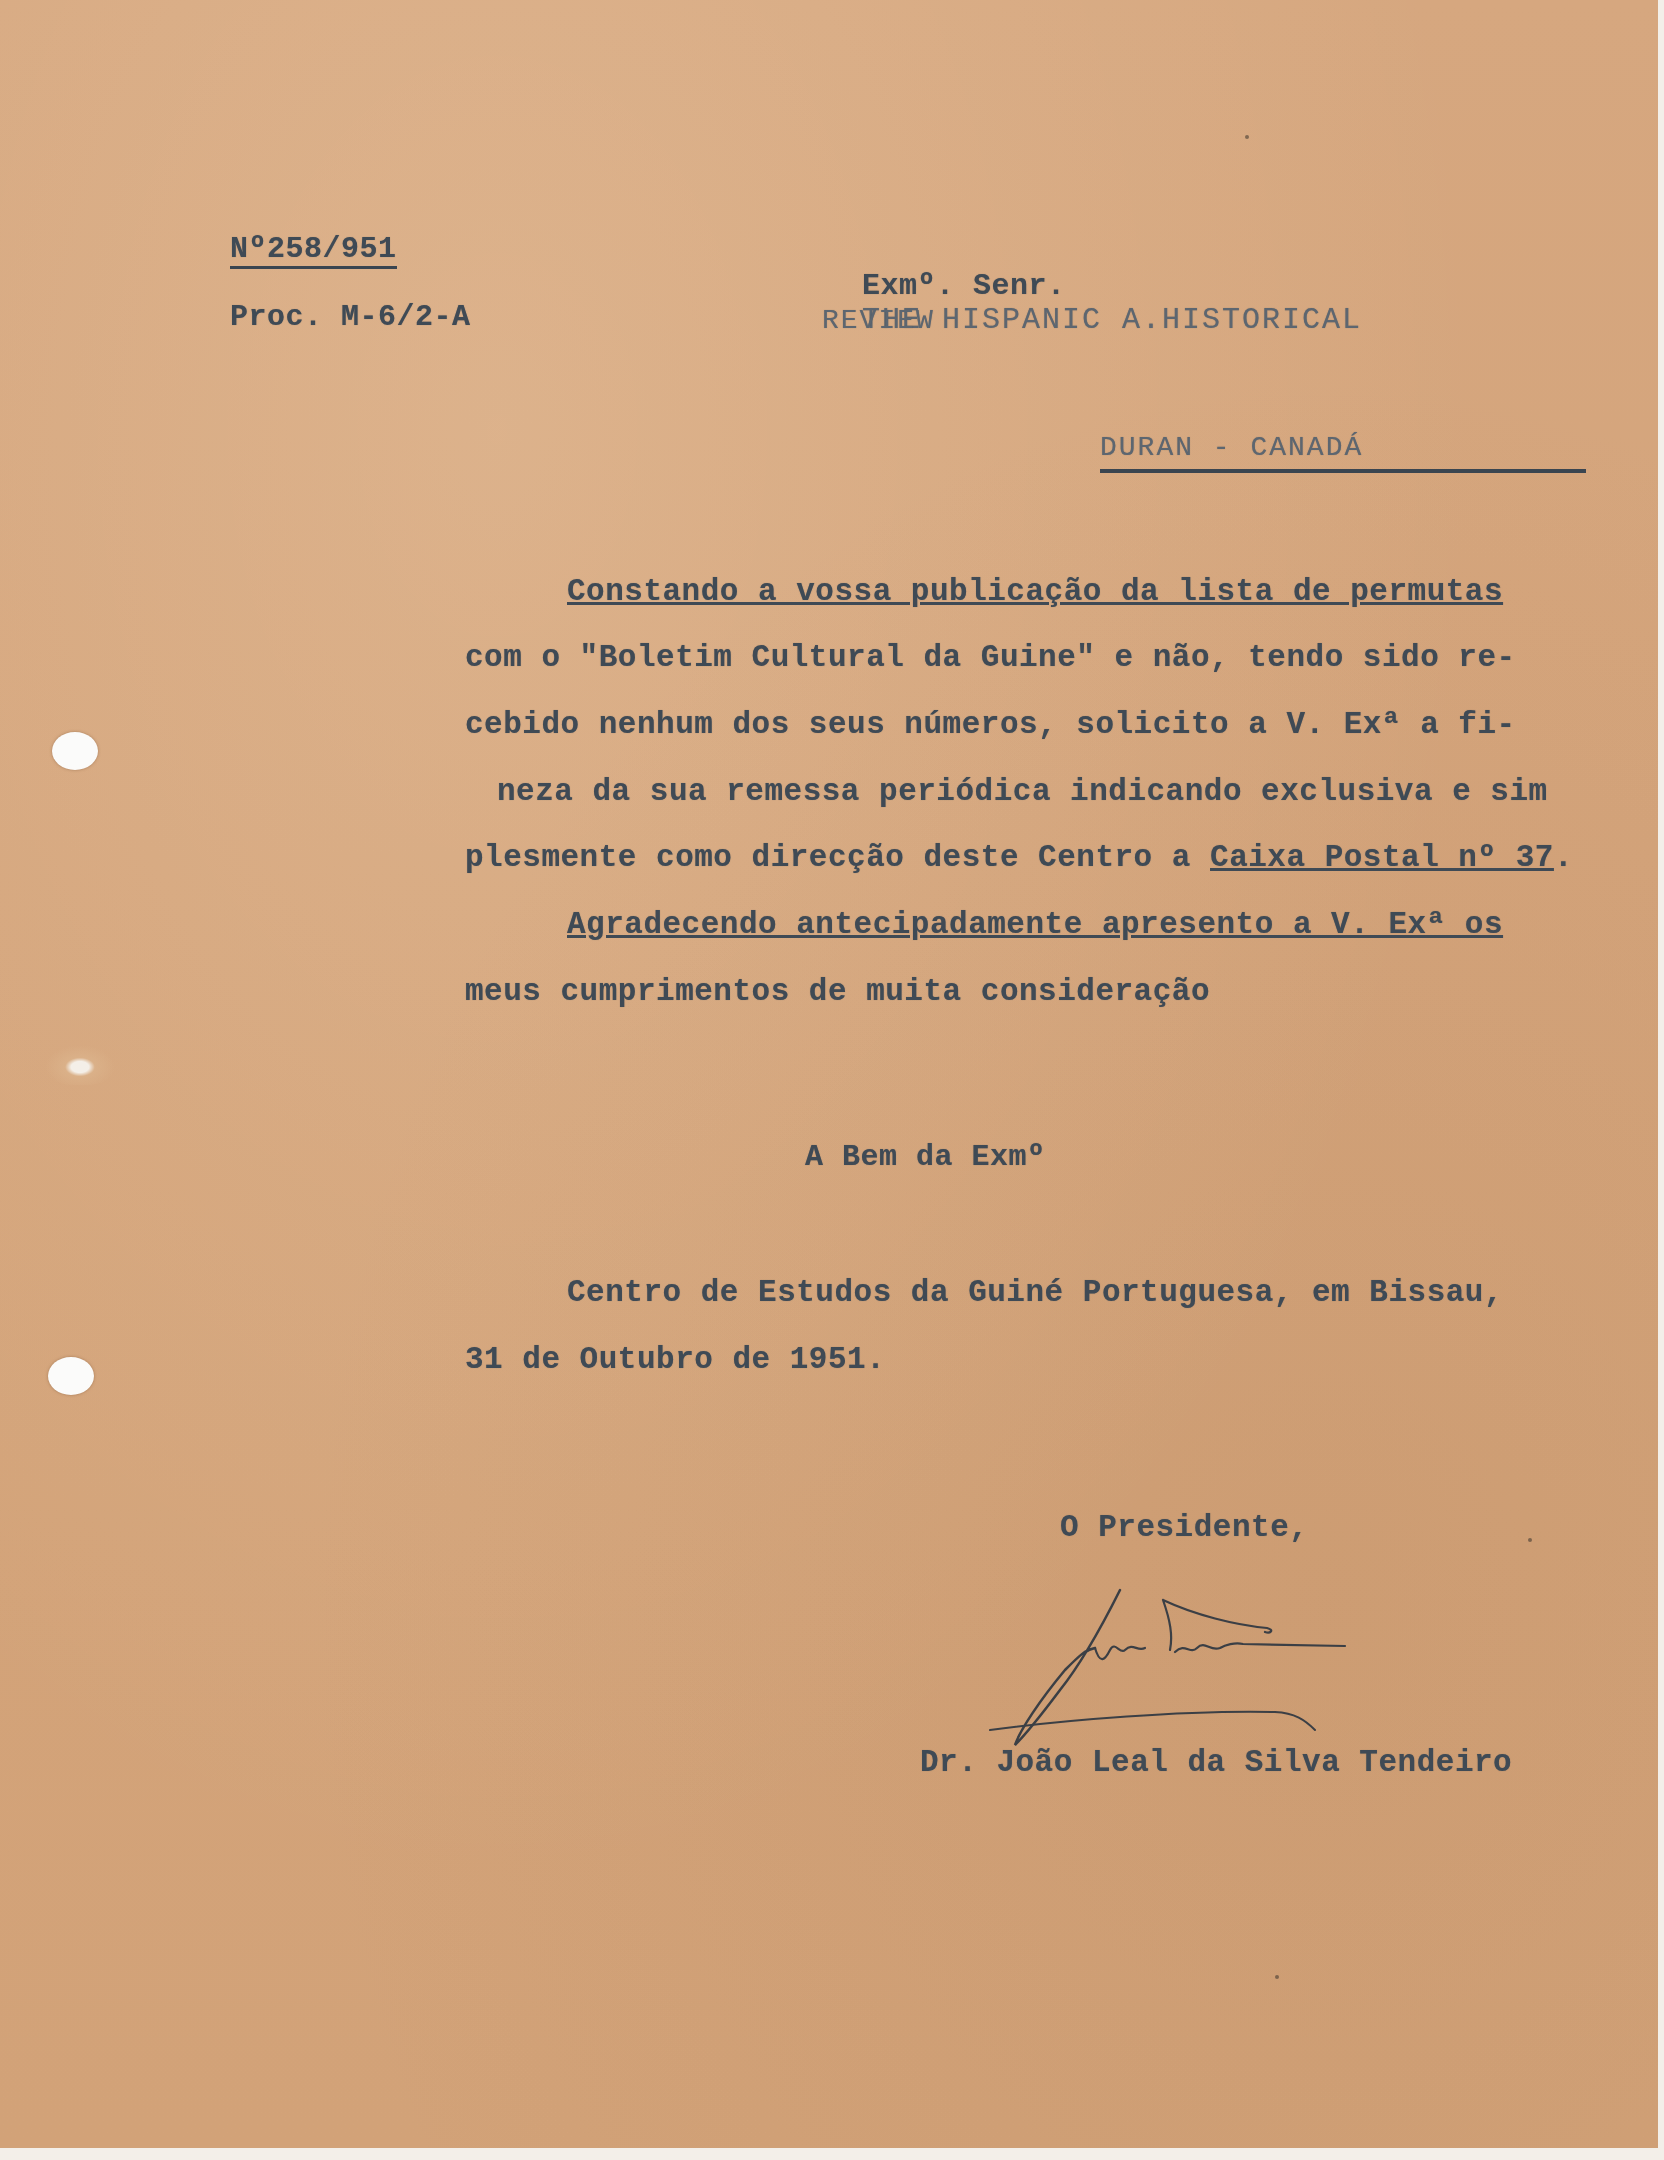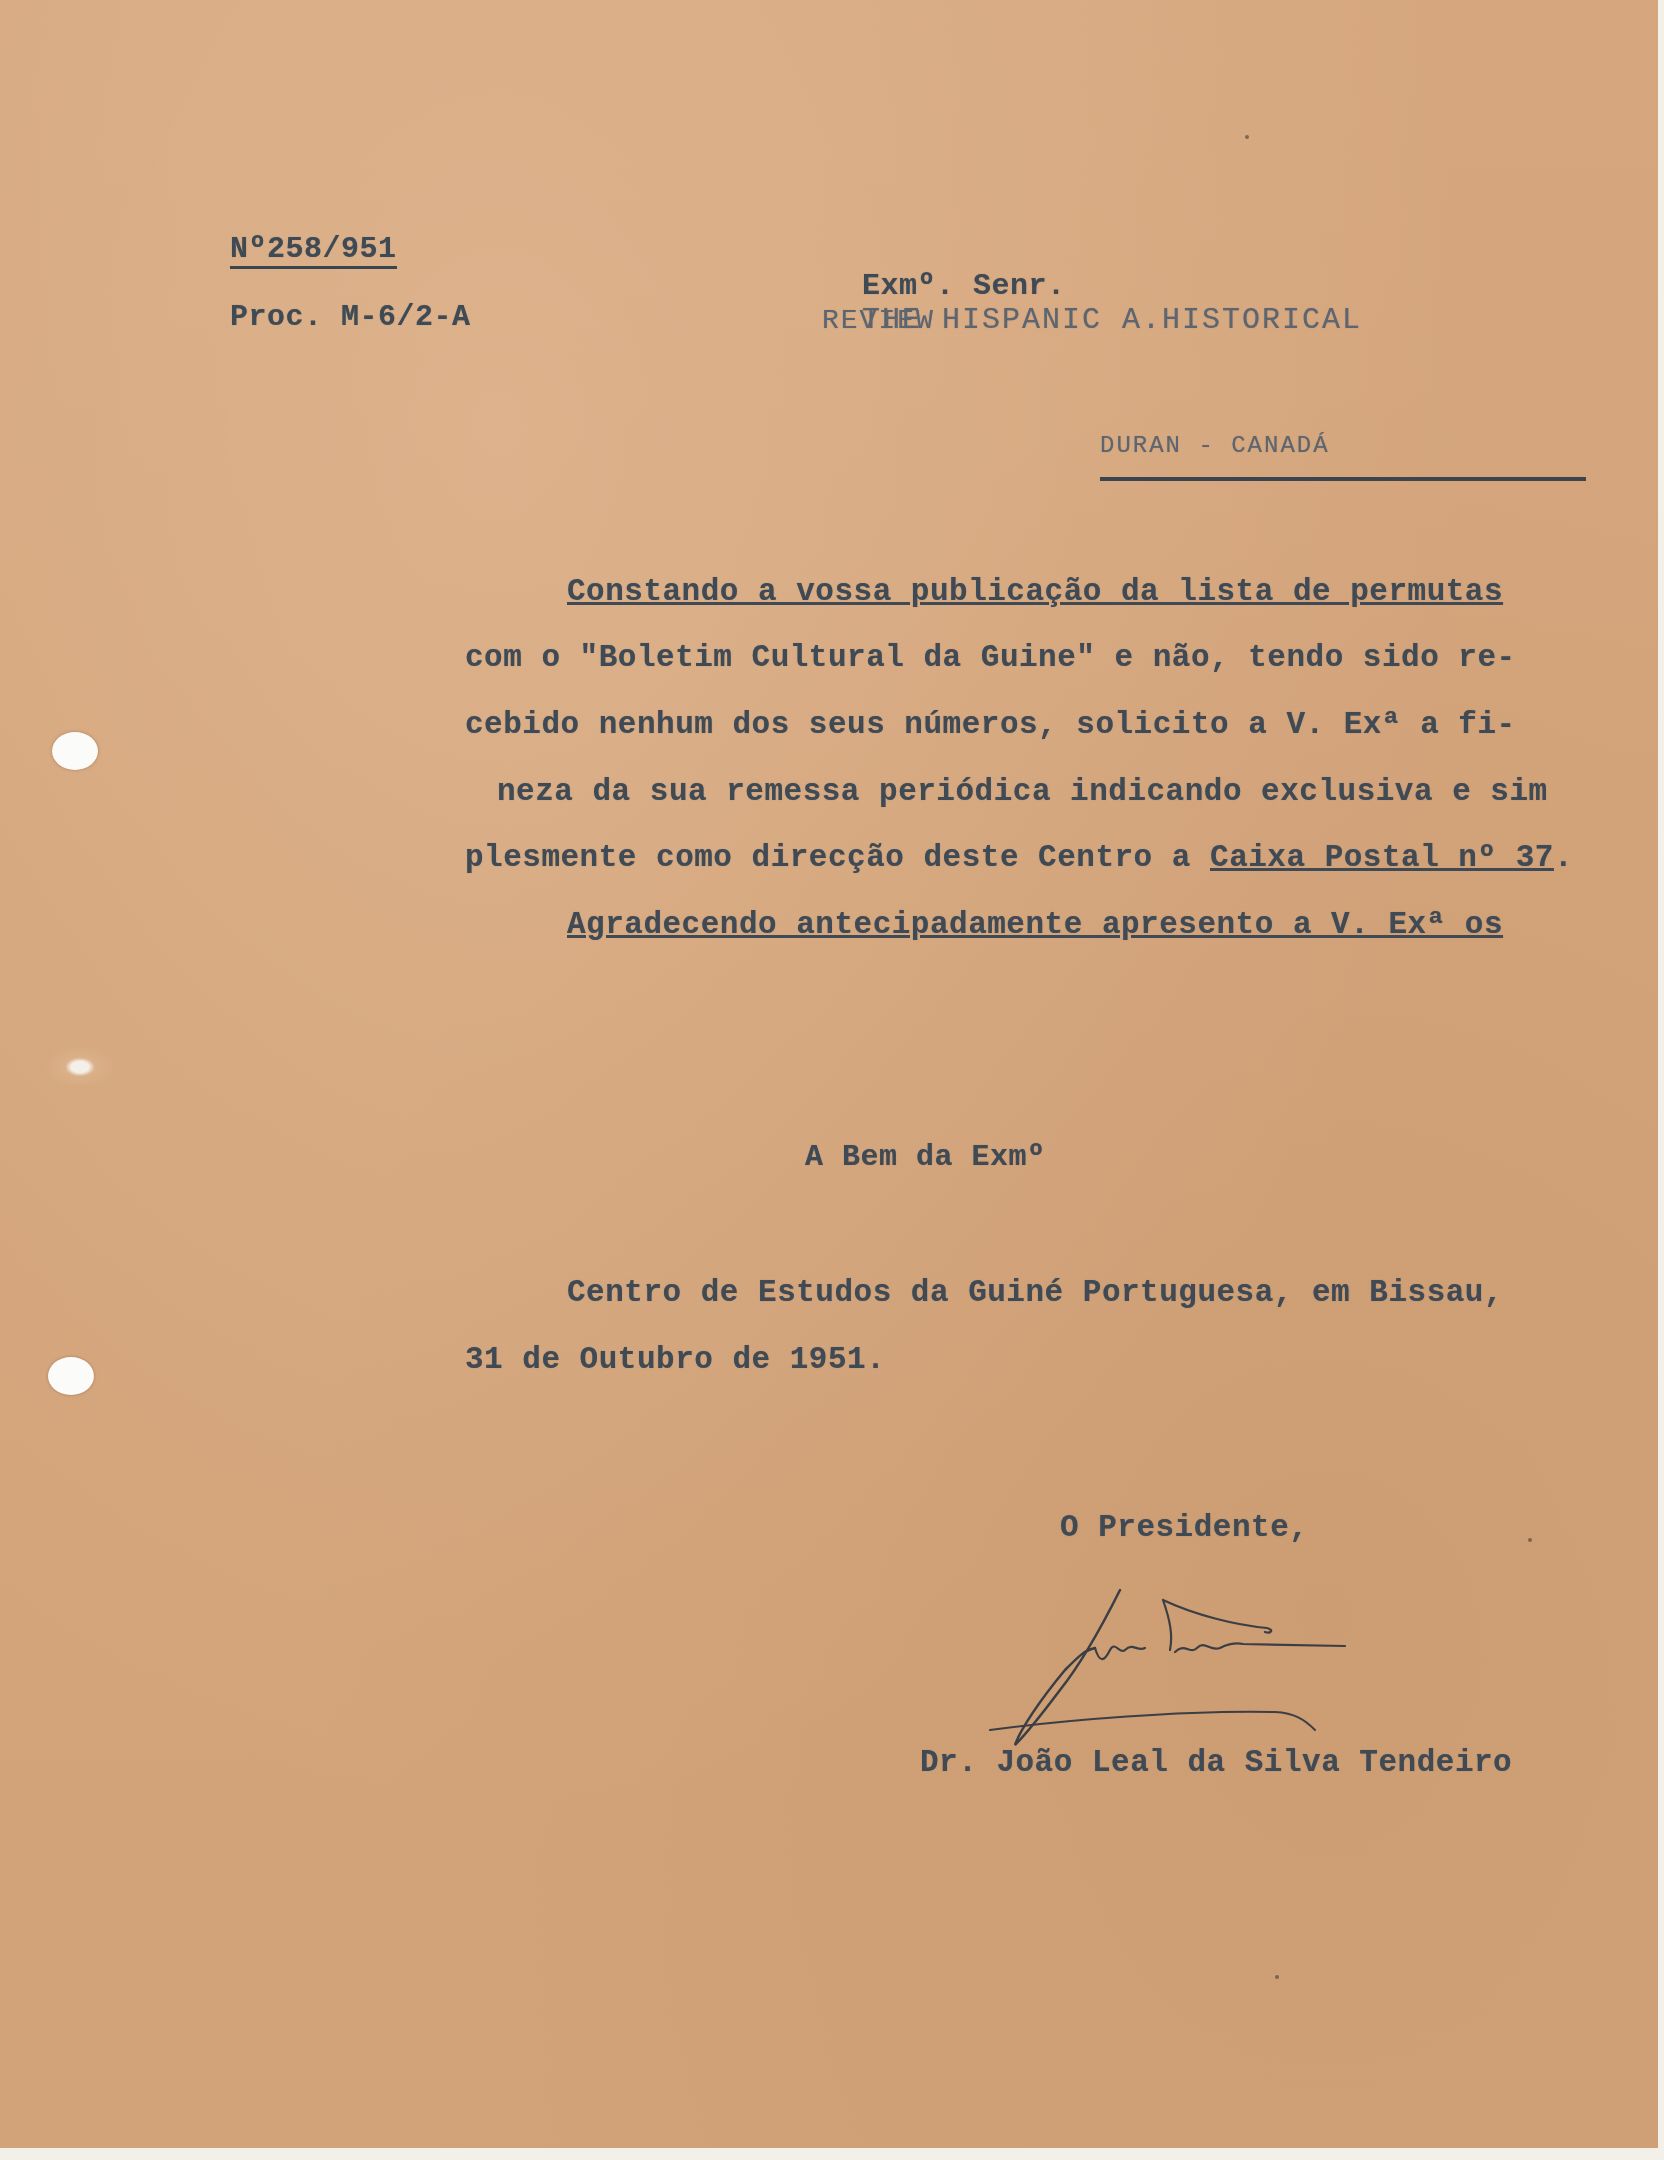--- a/index.html
+++ b/index.html
@@ -60,24 +60,24 @@
       font-size: 30px;
     }
     .addressee-line2 {
       left: 822px;
       top: 305px;
       font-size: 28px;
     }
     .addressee-city {
       left: 1100px;
       top: 432px;
-      font-size: 24px;
+      font-size: 28px;
       width: 486px;
       border-bottom: 4px solid #3a4550;
-      padding-bottom: 18px;
+      padding-bottom: 6px;
     }
     .body-line {
       left: 465px;
       font-size: 31px;
       line-height: 40px;
     }
     .indent {
       left: 567px;
       text-decoration: underline;
     }
@@ -166,20 +166,21 @@
   </div>
   <div class="type light addressee-line2">REVIEW</div>
   <div class="type light addressee-city">DURAN - CANADÁ</div>
 
   <div class="type bold body-line indent" style="top:572px;">Constando a vossa publicação da lista de permutas</div>
   <div class="type bold body-line" style="top:638px;">com o "Boletim Cultural da Guine" e não, tendo sido re-</div>
   <div class="type bold body-line" style="top:705px;">cebido nenhum dos seus números, solicito a V. Exª a fi-</div>
   <div class="type bold body-line" style="top:772px;margin-left:32px;">neza da sua remessa periódica indicando exclusiva e sim</div>
   <div class="type bold body-line" style="top:838px;"><span>plesmente como direcção deste Centro a </span><span class="underlined">Caixa Postal nº 37</span><span>.</span></div>
   <div class="type bold body-line indent" style="top:905px;">Agradecendo antecipadamente apresento a V. Exª os</div>
+  <div class="type bold body-line" style="top:972px;">meus cumprimentos de muita consideração</div>
 
   <div class="type bold closing">A Bem da Exmº</div>
 
   <div class="type bold place-line">Centro de Estudos da Guiné Portuguesa, em Bissau,</div>
   <div class="type bold date-line">31 de Outubro de 1951.</div>
 
   <div class="type bold title-line">O Presidente,</div>
 
   <svg class="signature" viewBox="0 0 460 180">
     <path d="M135 20 C115 60, 95 95, 75 120 C60 140, 45 160, 30 175 C35 160, 55 130, 80 100 C95 85, 100 80, 110 78" fill="none" stroke="#3b3f45" stroke-width="2.5" stroke-linecap="round"></path>

